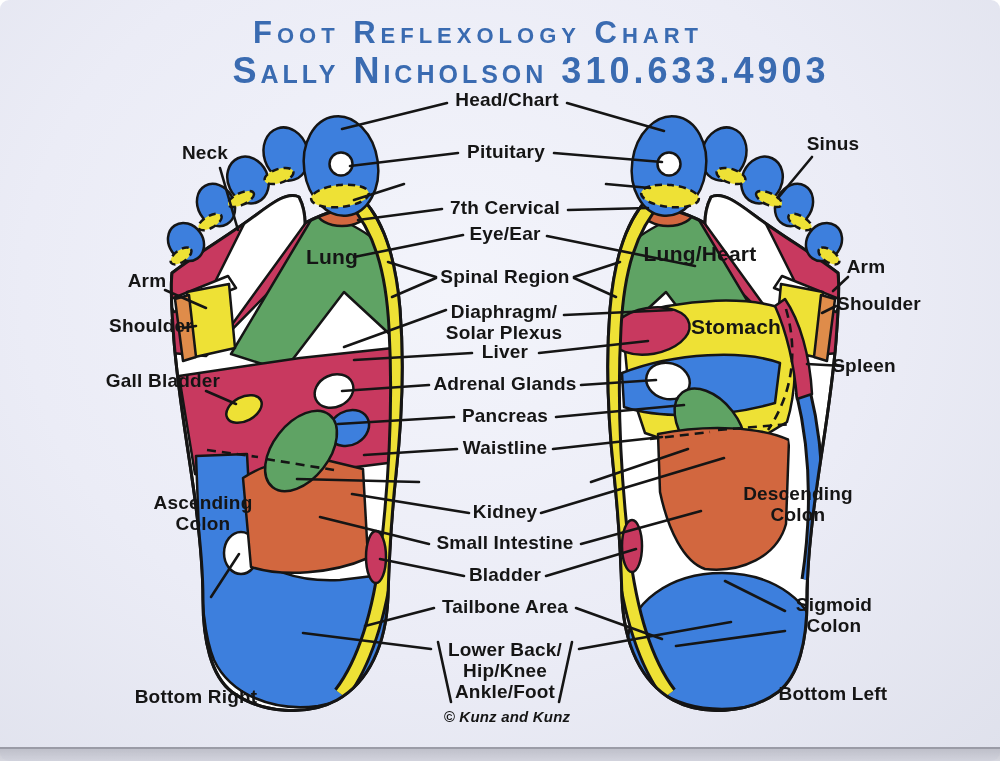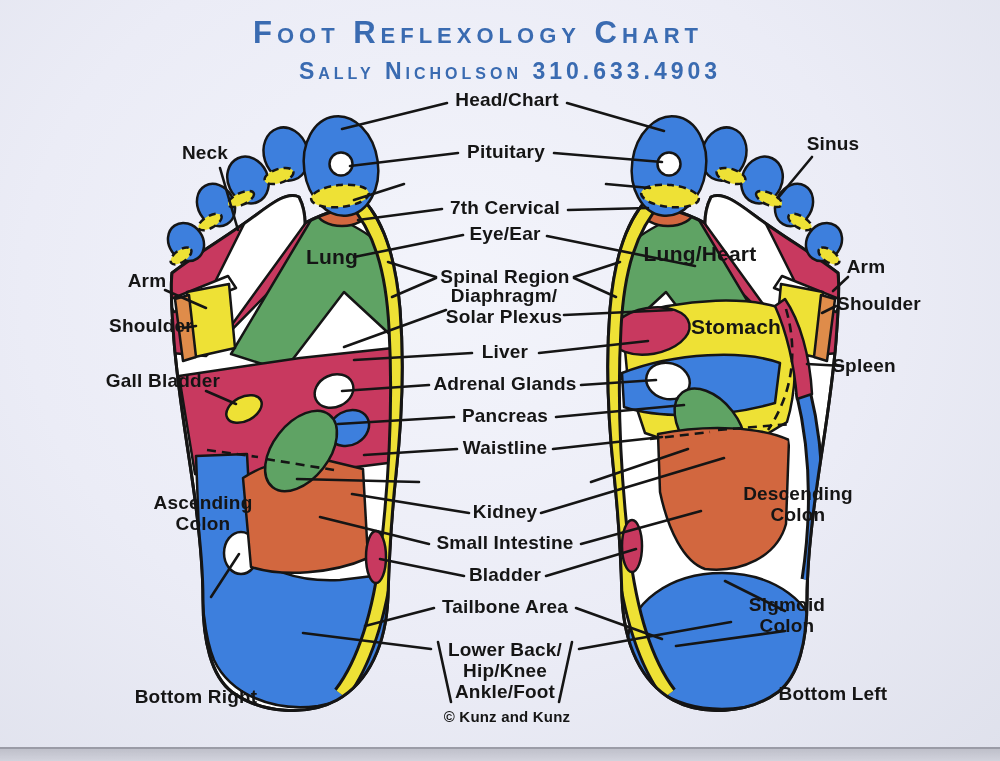--- a/index.html
+++ b/index.html
@@ -3,33 +3,33 @@
 <meta charset="utf-8">
 <style>
   :root{
     --blue:#3d7fdd; --crimson:#c8395f; --green:#5fa364; --yellow:#eee135;
     --orange:#d2673f; --edgeorange:#df8c4a; --titleblue:#3a6bb1; --label:#151515;
     --paper:#edeef8;
   }
   html,body{margin:0;padding:0;}
   body{width:1000px;height:761px;overflow:hidden;font-family:"Liberation Sans",sans-serif;}
   #card{position:relative;width:1000px;height:761px;
-    background:radial-gradient(ellipse at 45% 38%, #f3f4fb 0%, #ebecf6 55%, #dfe1ec 100%);}
+    background:radial-gradient(ellipse at 45% 38%, #f3f4fb 0%, #ebecf6 55%, #dfe1ec 100%);border-radius:9px;}
   #card::after{content:"";position:absolute;left:0;right:0;bottom:0;height:12px;
     background:linear-gradient(#b9bac4,#cfd0da);border-top:2px solid #8e8f9a;opacity:.85;}
   svg{position:absolute;left:0;top:0;}
   .label{position:absolute;transform:translate(-50%,-50%);
     font-weight:bold;font-size:19px;color:var(--label);
     white-space:pre-line;text-align:center;line-height:1.1;letter-spacing:.2px;z-index:5;}
   .sz15{font-size:15px;} .sz17{font-size:19px;} .sz21{font-size:21px;}
-  .italic{text-align:right;}
+  .italic{font-style:italic;text-align:right;}
   .title{position:absolute;transform:translate(-50%,-50%);color:var(--titleblue);
     font-weight:bold;font-variant:small-caps;white-space:nowrap;z-index:5;}
   .t1{font-size:31px;letter-spacing:5px;}
-  .t2{font-size:23px;letter-spacing:4px;}
+  .t2{font-size:36px;letter-spacing:4px;margin-left:21px;}
   
   .f-blue{fill:var(--blue);} .f-crim{fill:var(--crimson);} .f-green{fill:var(--green);}
   .f-yel{fill:var(--yellow);} .f-orn{fill:var(--orange);} .f-eorn{fill:var(--edgeorange);}
   .f-white{fill:#ffffff;}
   .ol{stroke:#151515;stroke-width:2.5;stroke-linejoin:round;}
   .dashed{stroke-dasharray:7 5;}
   .callout{stroke:var(--label);stroke-width:2.6;stroke-linecap:round;}
   .dashline{stroke:#151515;stroke-width:2.6;fill:none;stroke-dasharray:9 6;}
 </style>
 </head>
@@ -194,21 +194,21 @@
 </svg>
 
 <div class="title t1" style="left:478px;top:33px">Foot Reflexology Chart</div>
 <div class="title t2" style="left:510px;top:71px">Sally Nicholson 310.633.4903</div>
 
 <div class="label" style="left:507px;top:100px">Head/Chart</div>
 <div class="label" style="left:506px;top:152px">Pituitary</div>
 <div class="label" style="left:505px;top:208px">7th Cervical</div>
 <div class="label" style="left:505px;top:234px">Eye/Ear</div>
 <div class="label" style="left:505px;top:277px">Spinal Region</div>
-<div class="label" style="left:504px;top:307px">Diaphragm/
+<div class="label" style="left:504px;top:323px">Diaphragm/
 Solar Plexus</div>
 <div class="label" style="left:505px;top:352px">Liver</div>
 <div class="label" style="left:505px;top:384px">Adrenal Glands</div>
 <div class="label" style="left:505px;top:416px">Pancreas</div>
 <div class="label" style="left:505px;top:448px">Waistline</div>
 <div class="label" style="left:505px;top:512px">Kidney</div>
 <div class="label" style="left:505px;top:543px">Small Intestine</div>
 <div class="label" style="left:505px;top:575px">Bladder</div>
 <div class="label" style="left:505px;top:607px">Tailbone Area</div>
 <div class="label" style="left:505px;top:671px">Lower Back/
@@ -221,21 +221,21 @@
 <div class="label" style="left:151px;top:326px">Shoulder</div>
 <div class="label" style="left:163px;top:381px">Gall Bladder</div>
 <div class="label" style="left:203px;top:514px">Ascending
 Colon</div>
 <div class="label sz17" style="left:196px;top:697px">Bottom Right</div>
 
 <div class="label" style="left:833px;top:144px">Sinus</div>
 <div class="label" style="left:866px;top:267px">Arm</div>
 <div class="label" style="left:879px;top:304px">Shoulder</div>
 <div class="label" style="left:864px;top:366px">Spleen</div>
-<div class="label" style="left:787px;top:616px">Sigmoid
+<div class="label" style="left:834px;top:616px">Sigmoid
 Colon</div>
 <div class="label sz17" style="left:833px;top:694px">Bottom Left</div>
 
 <div class="label sz21" style="left:332px;top:257px">Lung</div>
 <div class="label sz21" style="left:700px;top:254px">Lung/Heart</div>
 <div class="label sz21" style="left:736px;top:327px">Stomach</div>
 <div class="label" style="left:798px;top:505px">Descending
 Colon</div>
 
 </div>

